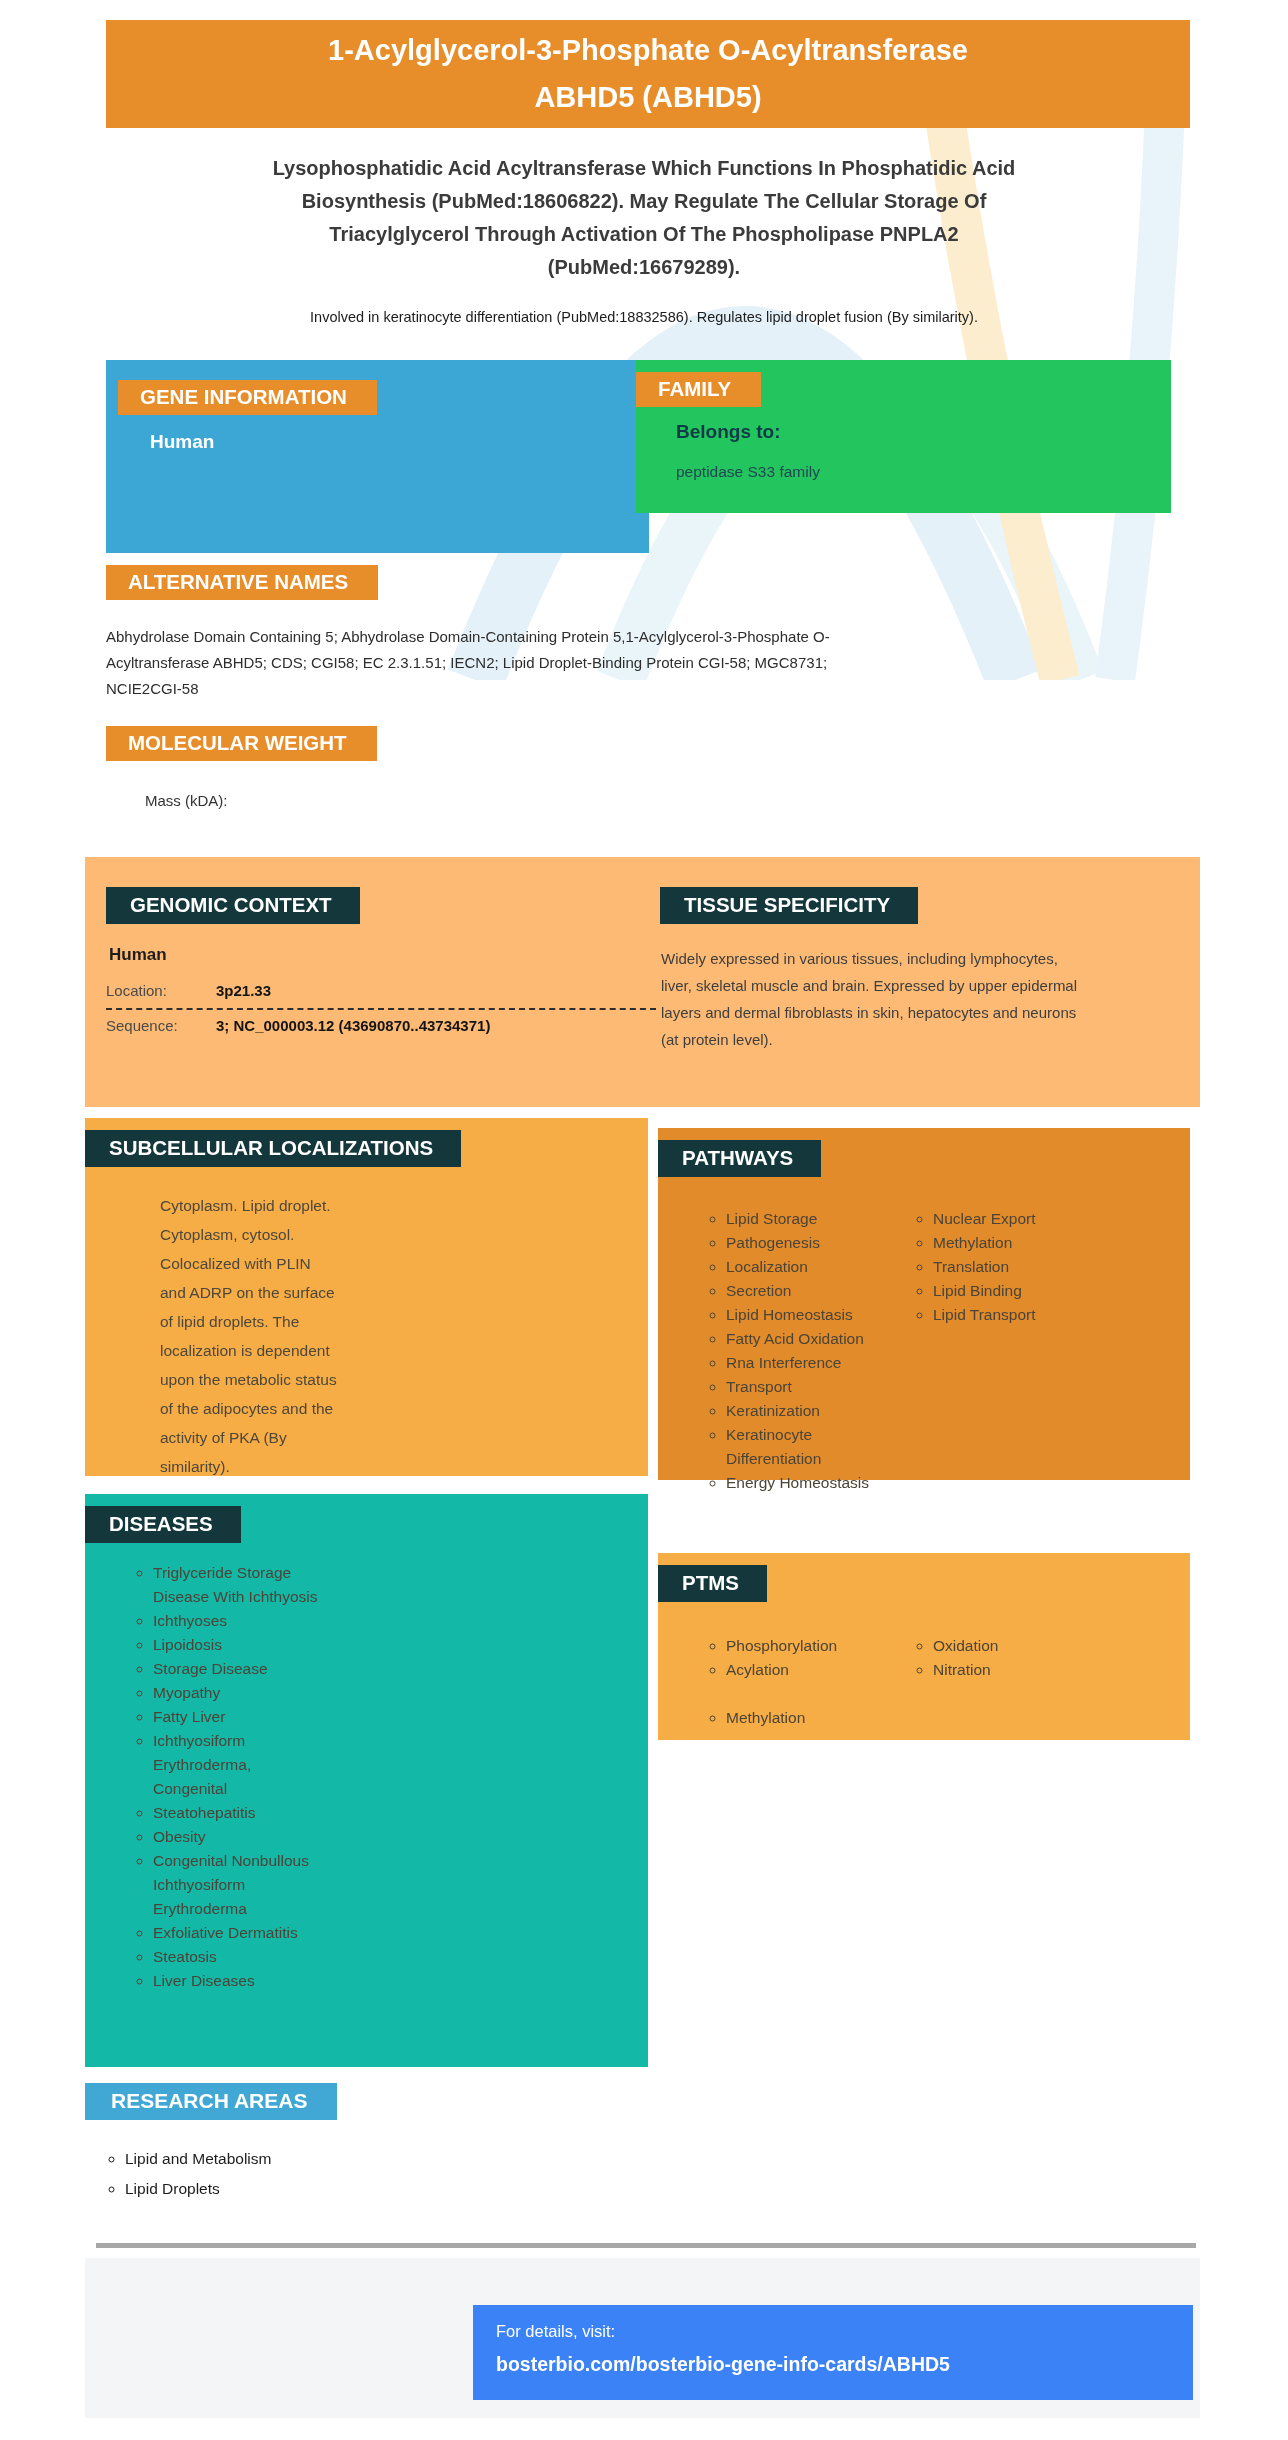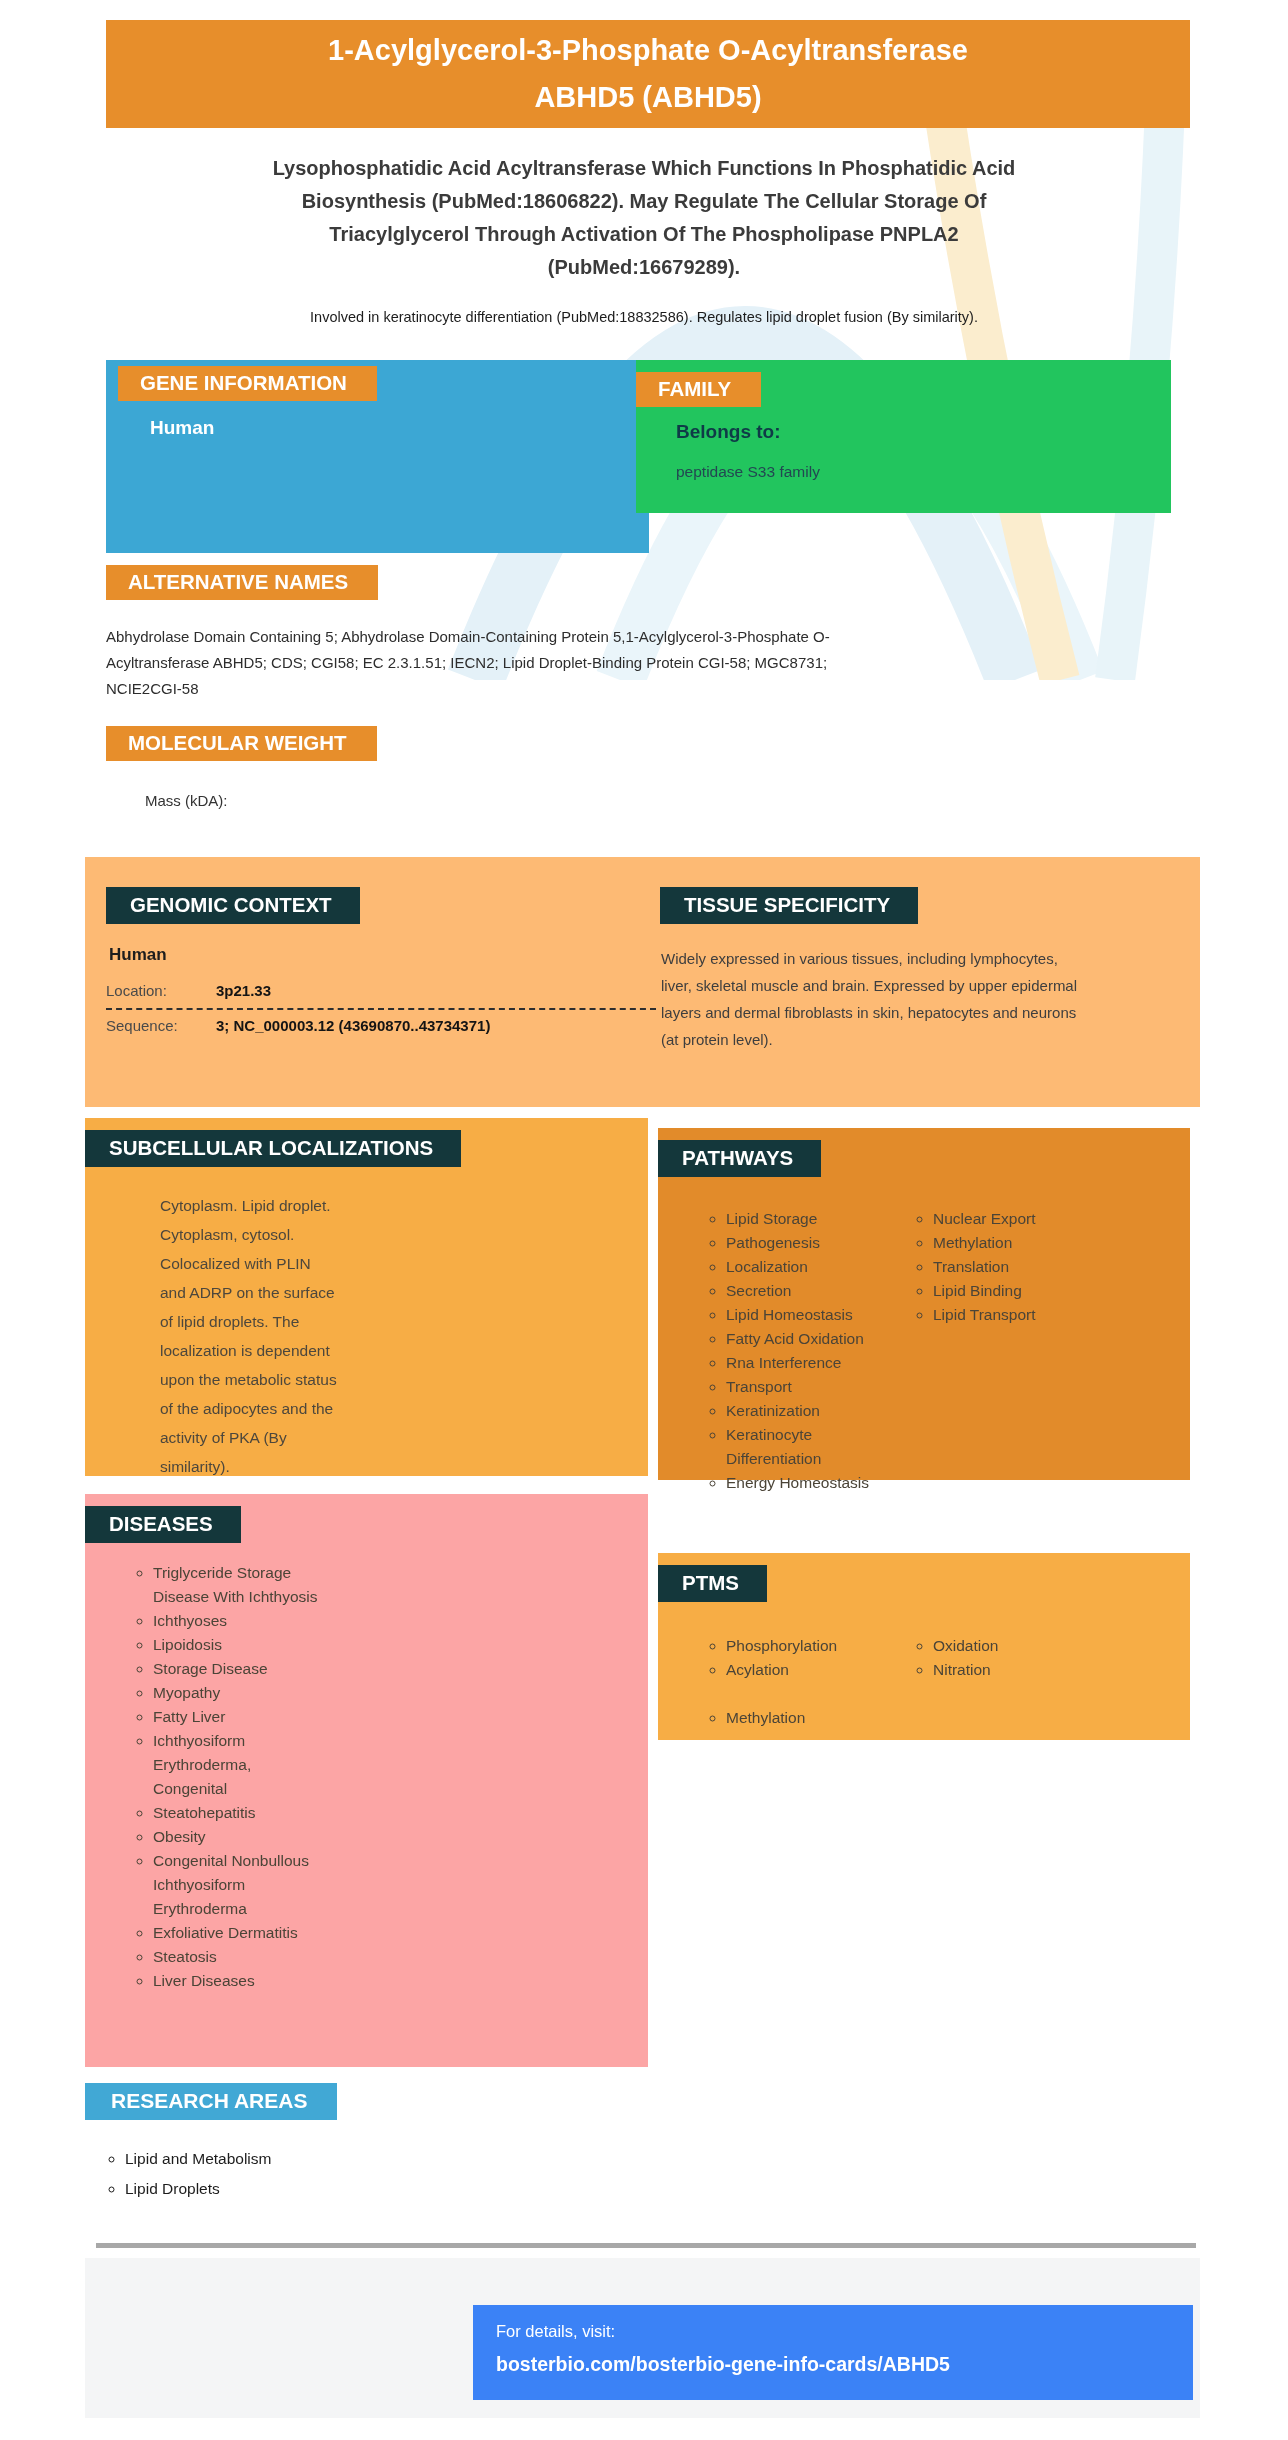--- a/index.html
+++ b/index.html
@@ -25,21 +25,21 @@
   
   .orange-label { display:inline-block; background:#E78E2B; color:#fff; font-weight:700;
     font-size:20.5px; padding:5px 30px 6px 22px; }
   .teal-label { display:inline-block; background:#14373B; color:#fff; font-weight:700;
     font-size:20.5px; padding:6px 28px 7px 24px; }
   .blue-label { display:inline-block; background:#41A8D5; color:#fff; font-weight:700;
     font-size:21px; padding:6px 30px 7px 26px; }
 
   
   .gene-box { left:106px; top:360px; width:543px; height:193px; background:#3CA7D4; z-index:1; }
-  .gene-box .orange-label { margin:6px 0 0 12px; }
+  .gene-box .orange-label { margin:20px 0 0 12px; }
   .gene-species { margin:16px 0 6px 44px; color:#fff; font-weight:700; font-size:19px; }
   .gene-rows { margin-left:40px; width:262px; }
   .gene-row { display:flex; padding:4px 0; font-size:16px; color:#eef8fd; }
   .gene-row + .gene-row { border-top:2px dotted rgba(255,255,255,.8); }
   .gene-row .lbl { width:163px; }
   .gene-row .val { font-weight:700; color:#fff; }
 
   
   .family-box { left:636px; top:360px; width:535px; height:153px; background:#22c55e; z-index:1; }
   .family-box .orange-label { margin:12px 0 0 0; }
@@ -63,21 +63,21 @@
   .g-row .lbl { width:110px; color:#4a4a4a; }
   .g-row .val { font-weight:700; color:#141414; }
   .g-row.dashed { border-bottom:2px dashed #2e2e2e; }
   .ts-header { position:absolute; left:575px; top:30px; }
   .ts-text { position:absolute; left:576px; top:88px; width:470px; color:#3e3e3e;
     font-size:15px; line-height:27px; white-space:pre-line; }
 
   
   .subcell-box { left:85px; top:1118px; width:563px; height:358px; background:#F7AD45; z-index:1; }
   .pathways-box { left:658px; top:1128px; width:532px; height:352px; background:#E28B2A; z-index:1; }
-  .diseases-box { left:85px; top:1494px; width:563px; height:573px; background:#fca5a5; z-index:1; }
+  .diseases-box { left:85px; top:1494px; width:563px; height:573px; background:#14b8a6; z-index:1; }
   .ptms-box { left:658px; top:1553px; width:532px; height:187px; background:#F7AD45; z-index:1; }
   .box-band { margin-top:12px; }
   .subcell-text { margin:24px 0 0 75px; width:250px; color:#4d473c; font-size:15.5px;
     line-height:29px; white-space:pre-line; }
 
   .cols { display:flex; }
   .cols.pathways { margin-top:30px; }
   .cols.diseases { margin-top:18px; }
   .cols.ptms { margin-top:32px; }
   ul.blist { list-style:circle; margin:0; }

